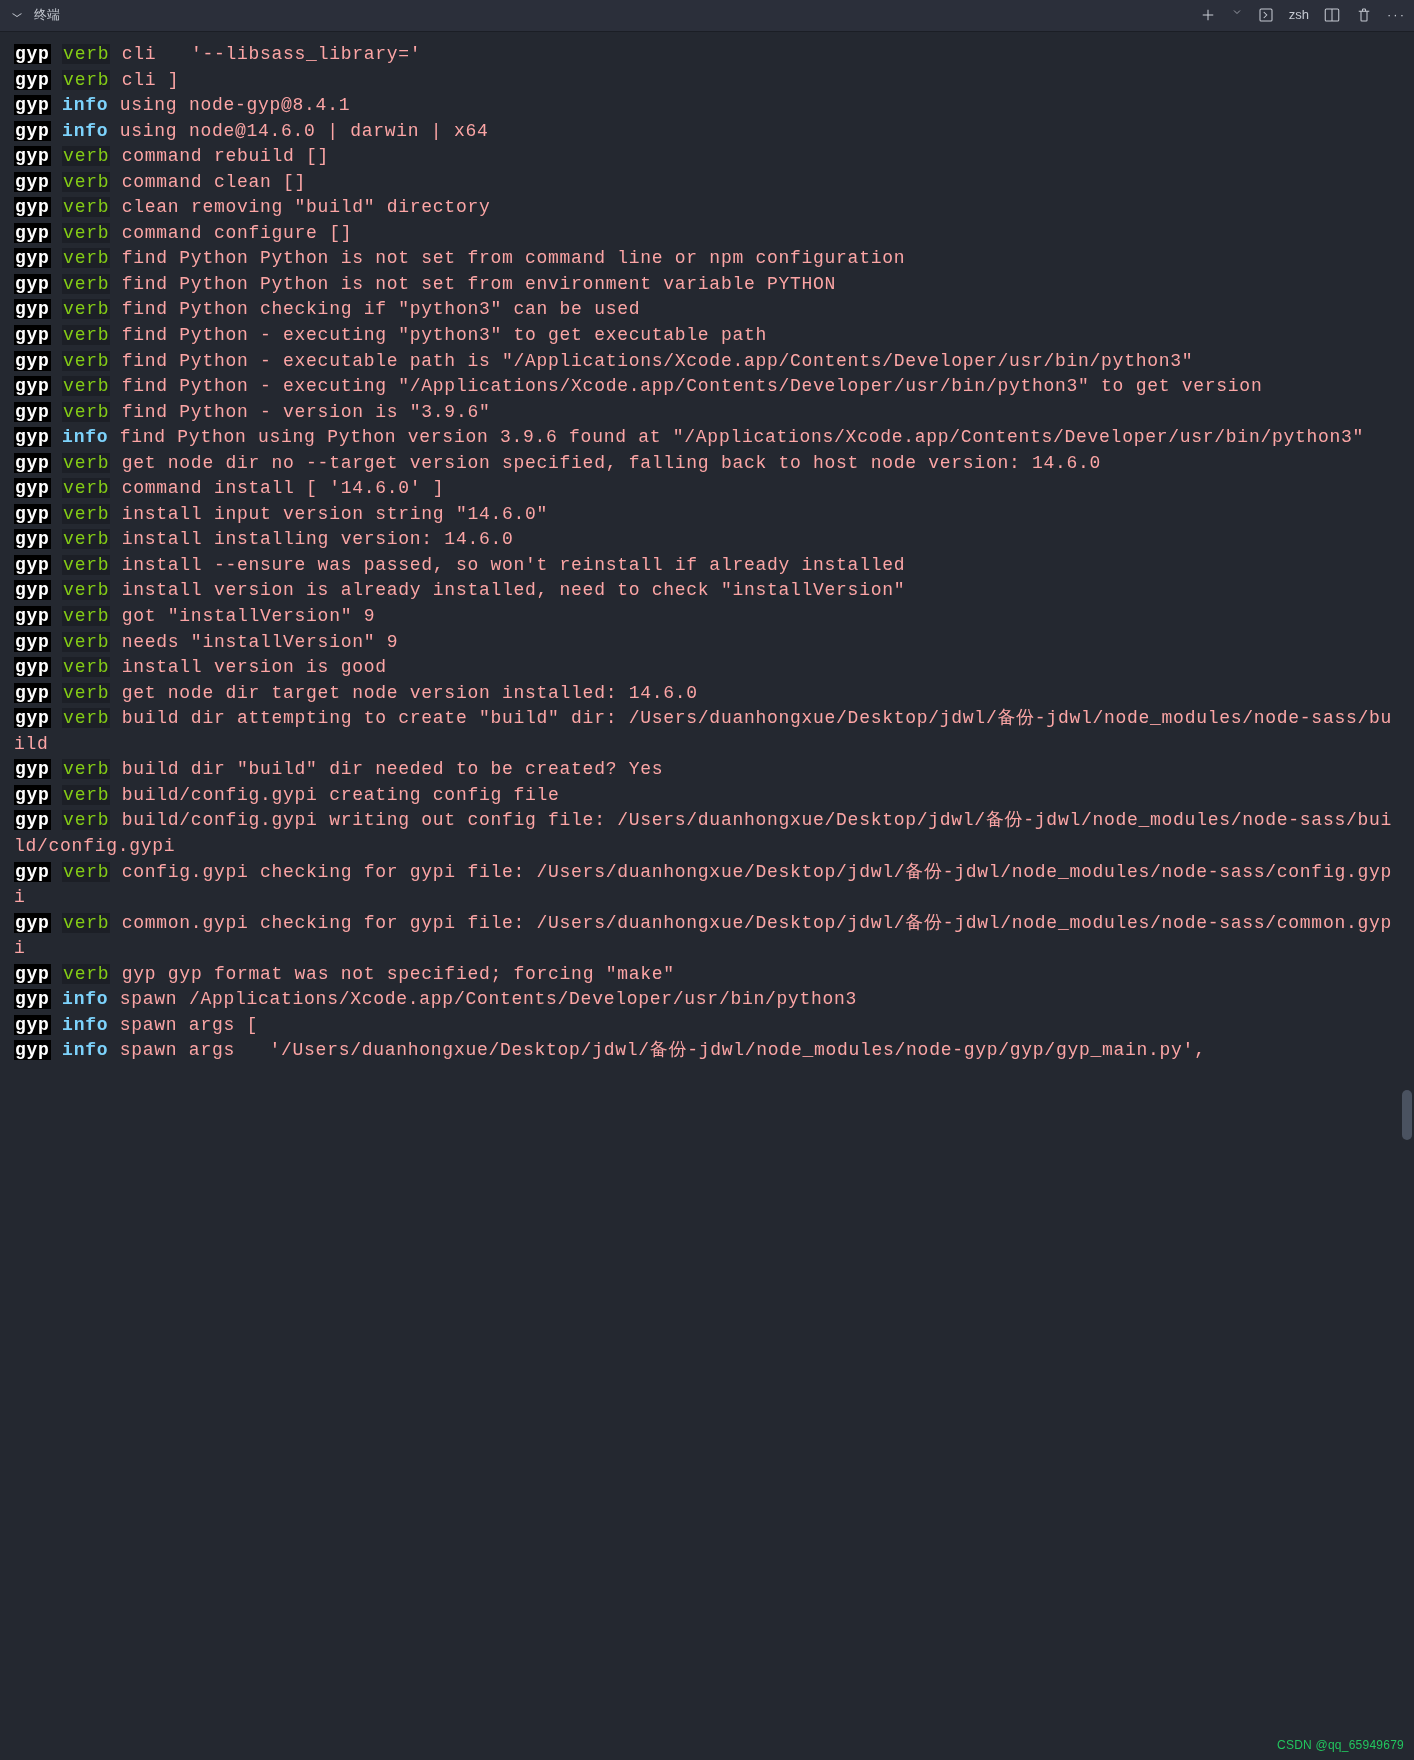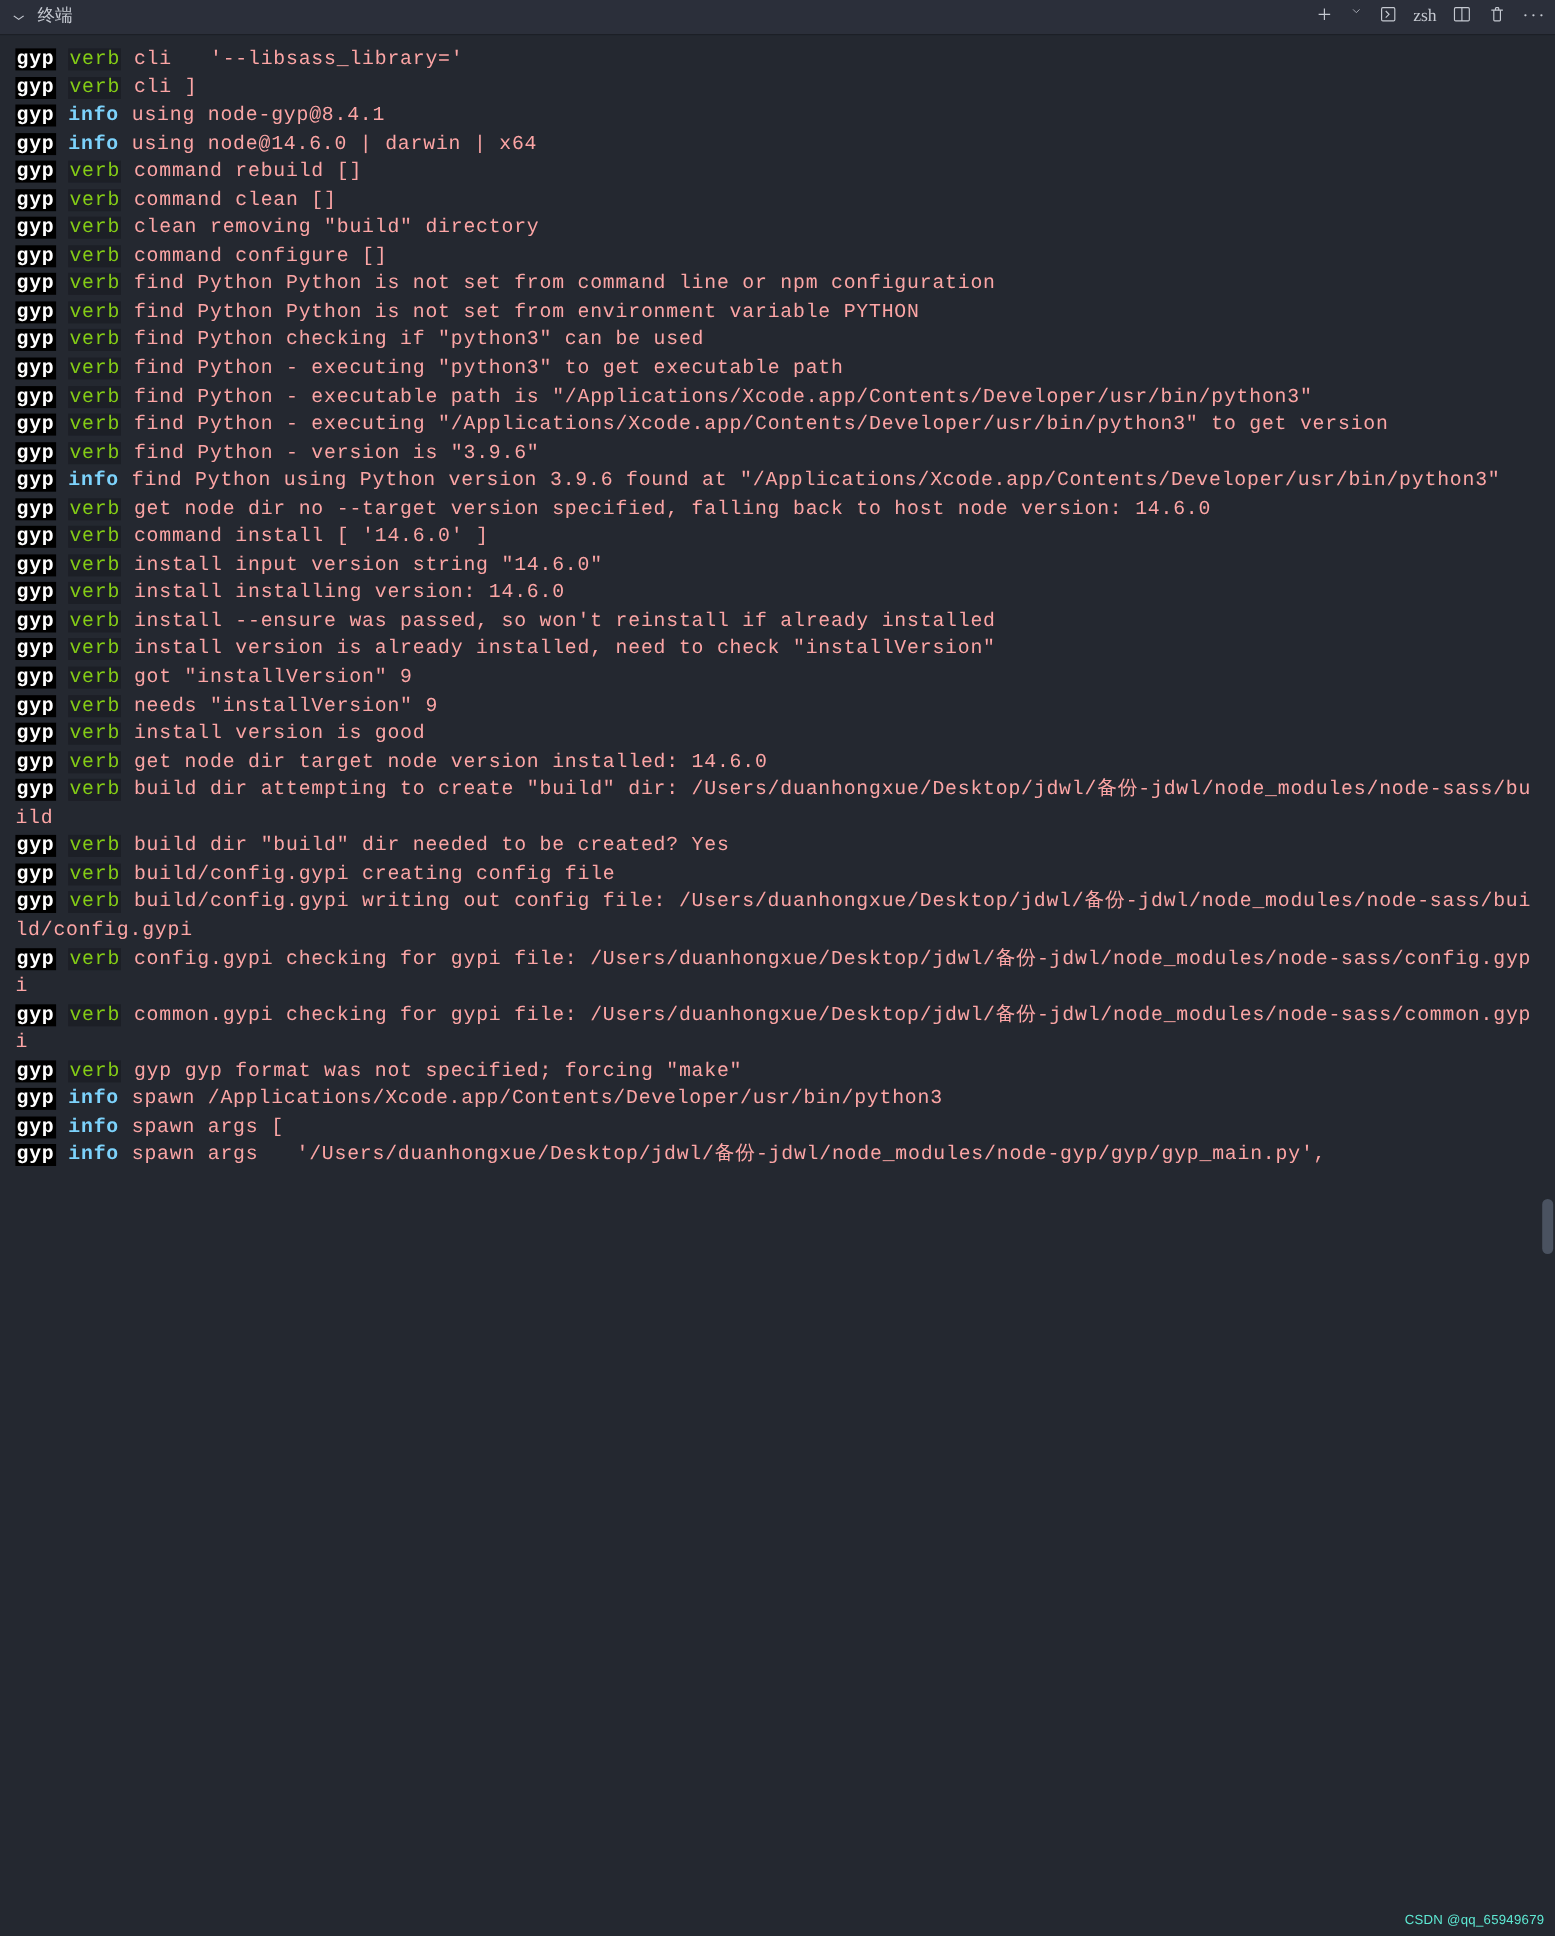--- a/index.html
+++ b/index.html
@@ -19,22 +19,22 @@
 
   
   .header {
     height: 32px;
     background: #2B2F3A;
     border-bottom: 1px solid #1B1E25;
     display: flex;
     align-items: center;
     justify-content: space-between;
     padding: 0 8px;
-    font-family: Liberation Serif, serif;
-    font-size: 16px;
+    font-family: Liberation Sans, sans-serif;
+    font-size: 13px;
     color: #C5C9D1;
   }
   .header-left { display:flex; align-items:center; gap:8px; }
   .header-right { display:flex; gap:14px; }
   .header .title { font-weight:500; }
   .header .chev { display:inline-block; transform: scaleY(0.7); }
   .hicon { stroke:#C5C9D1; stroke-width:1.4; fill:none; width:18px; height:18px; display:block; }
   .dots { letter-spacing:2px; }
 
   
@@ -65,21 +65,21 @@
   .ctx {
     color: #fca5a5;
   }
   .msg {
     color: #fca5a5;
   }
 
   .watermark {
     position:absolute;
     bottom:6px; right:10px;
-    color:#5eead4;
+    color:#22c55e;
     font-family:-apple-system,sans-serif;
     font-size:12px;
     letter-spacing:0.02em;
   }
 
   .scrollthumb {
     position:absolute;
     right:2px;
     top:1090px;
     width:10px;

